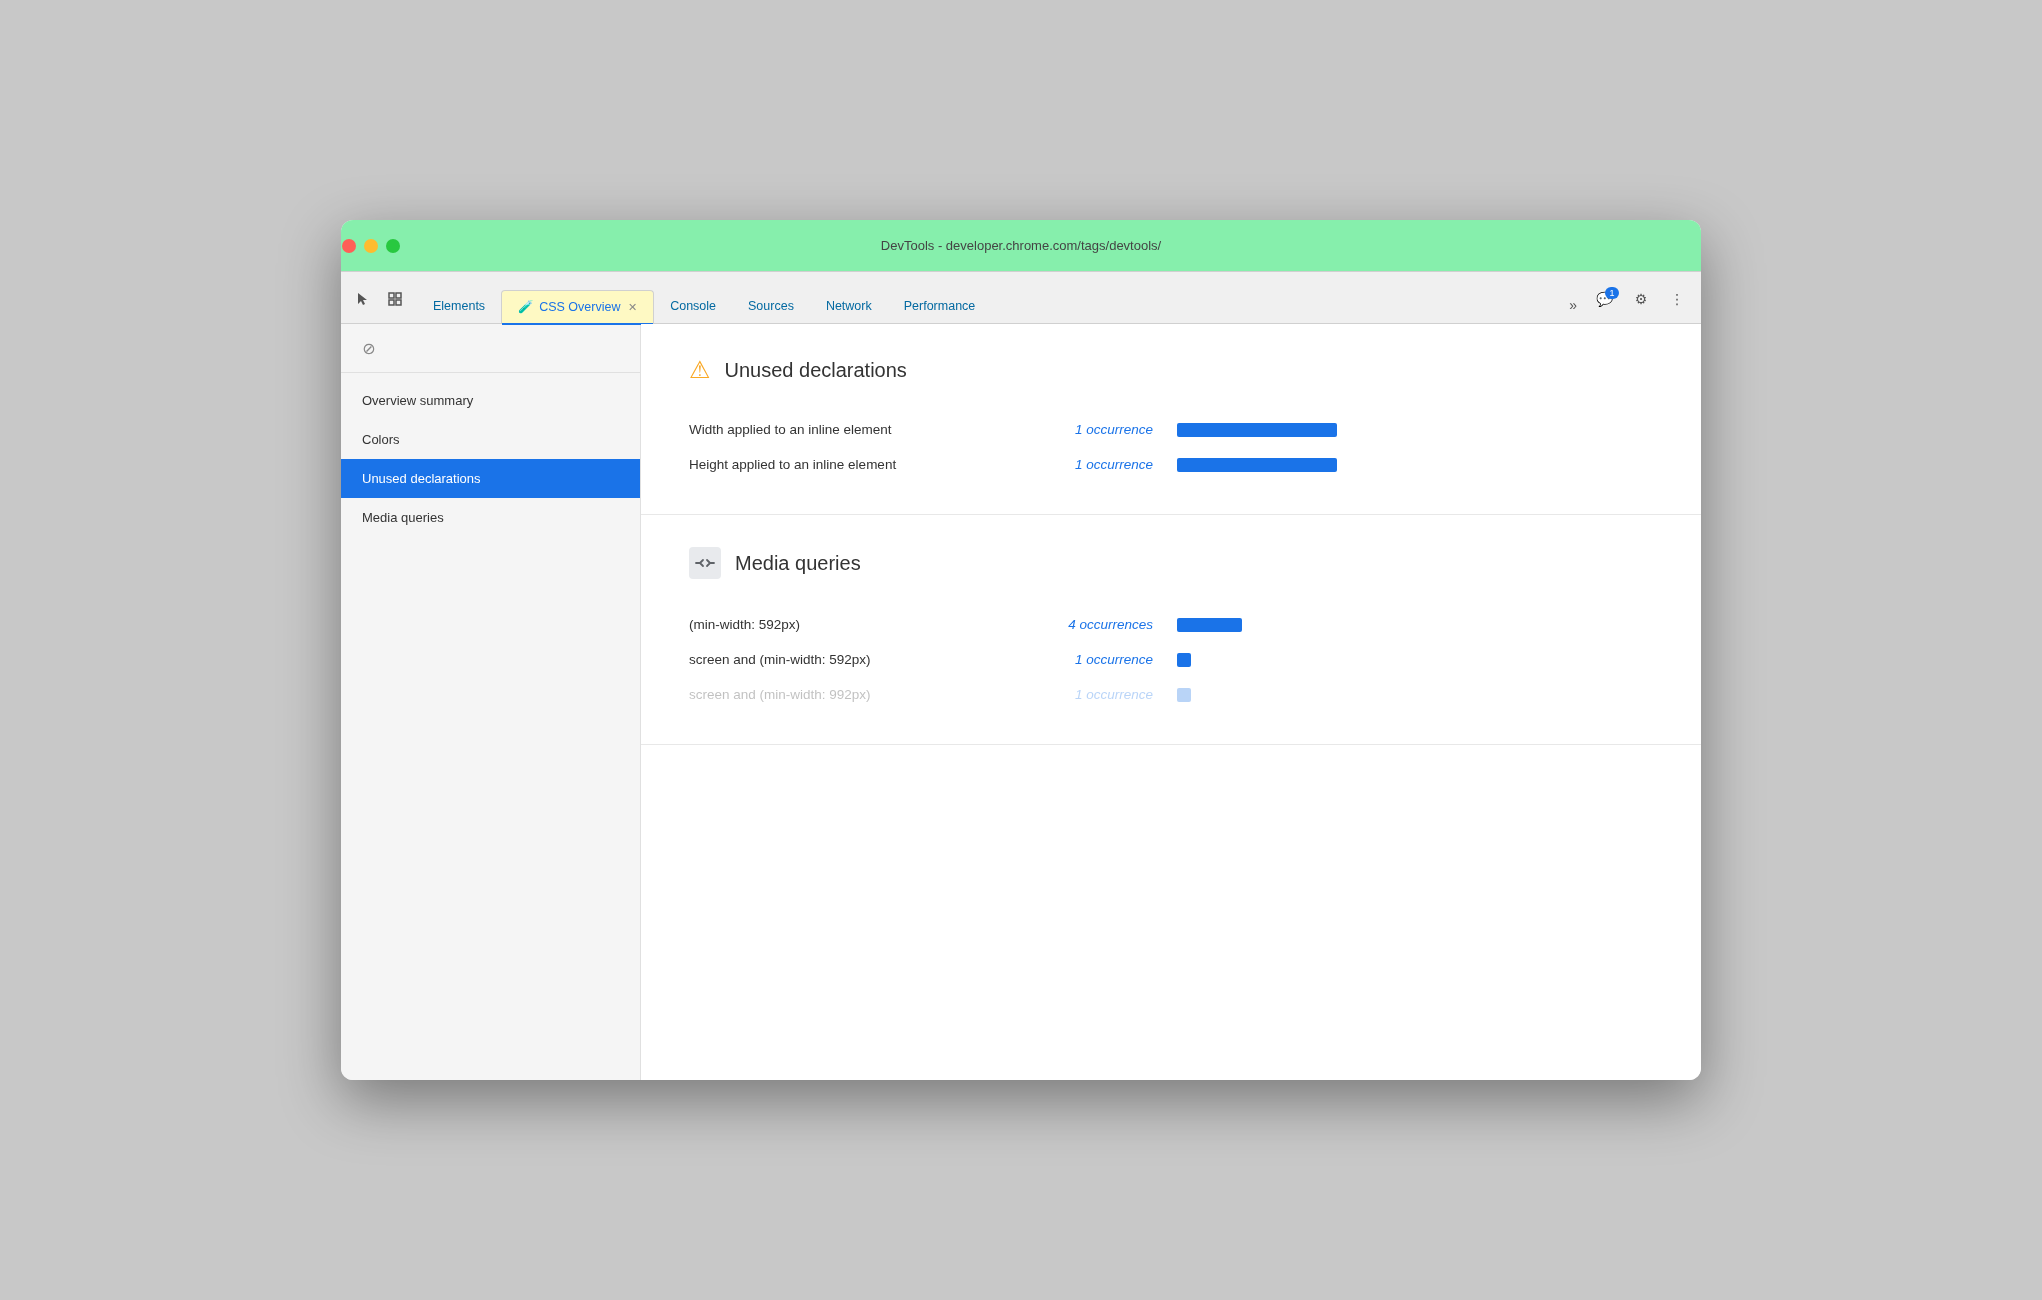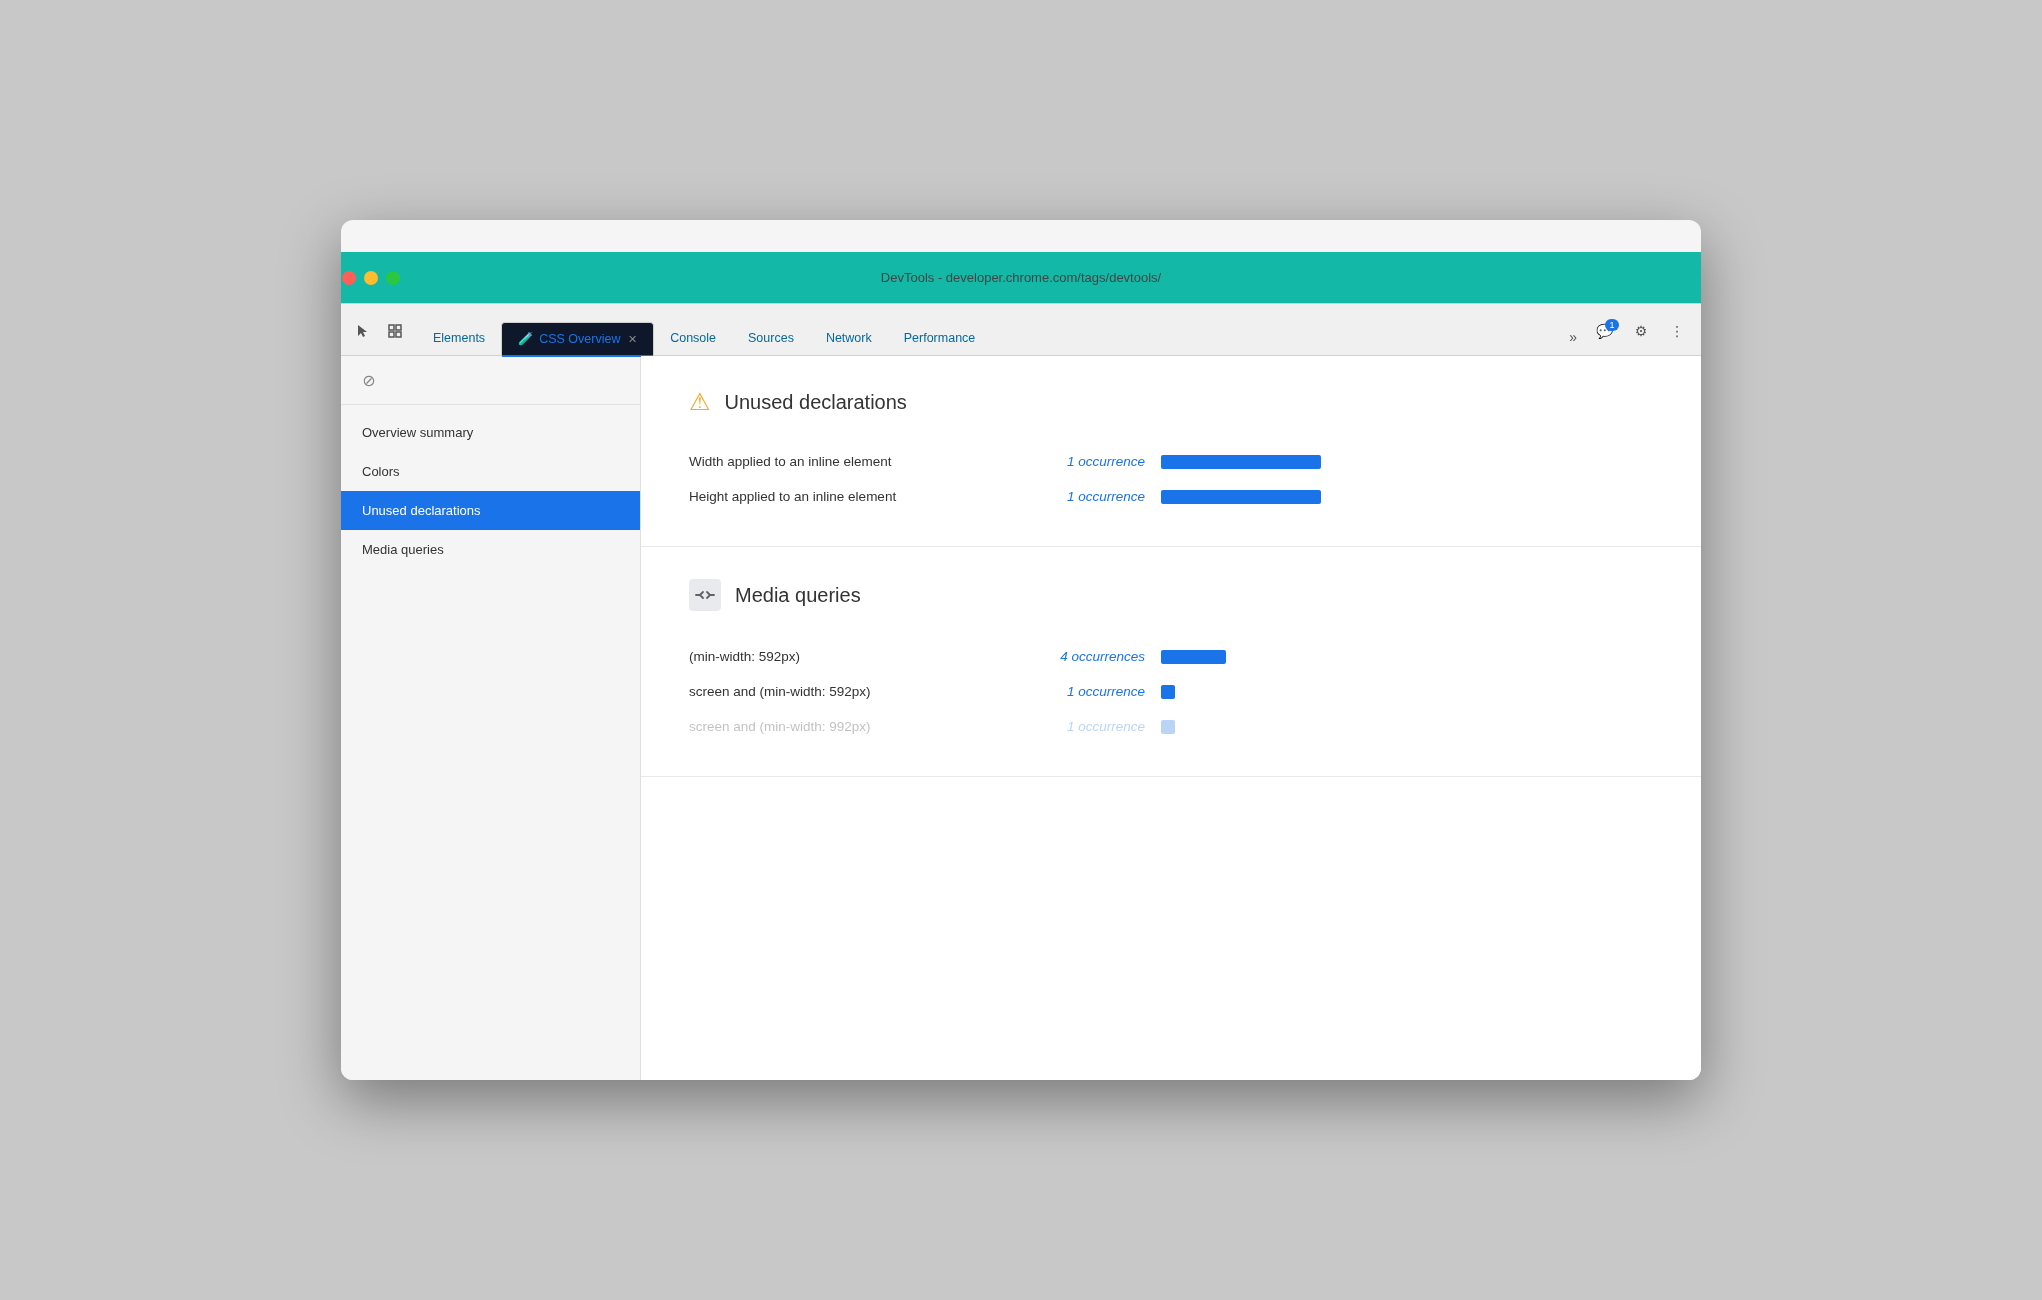--- a/index.html
+++ b/index.html
@@ -16,29 +16,28 @@
       height: 860px;
       background: #f5f5f5;
       border-radius: 12px;
       box-shadow: 0 20px 60px rgba(0,0,0,0.4);
       display: flex;
       flex-direction: column;
       overflow: hidden;
     }
     
     .titlebar {
-      background: #14b8a6;
+      background: #86efac;
       height: 52px;
       display: flex;
       align-items: center;
       padding: 0 1px;
       border-bottom: 1px solid #d0d0d0;
       position: relative;
       flex-shrink: 0;
-      margin-top: 32px;
     }
     .traffic-lights {
       display: flex;
       gap: 8px;
       align-items: center;
     }
     .traffic-light {
       width: 14px;
       height: 14px;
       border-radius: 50%;
@@ -85,21 +84,21 @@
     .tab {
       padding: 8px 16px 10px;
       font-size: 12.5px;
       color: #0369a1;
       cursor: pointer;
       white-space: nowrap;
       position: relative;
     }
     .tab.active {
       color: #1a73e8;
-      background: #0f172a;
+      background: #fef9c3;
       border-top: 1px solid #d0d0d0;
       border-left: 1px solid #d0d0d0;
       border-right: 1px solid #d0d0d0;
       border-radius: 4px 4px 0 0;
       margin-bottom: -1px;
     }
     .tab.active::after {
       content: '';
       position: absolute;
       bottom: -1px;
@@ -242,21 +241,21 @@
       width: 32px;
       height: 32px;
       display: flex;
       align-items: center;
       justify-content: center;
     }
     .declaration-row {
       display: flex;
       align-items: center;
       padding: 10px 0;
-      gap: 16px;
+      gap: 24px;
     }
     .declaration-label {
       font-size: 13.5px;
       color: #333;
       flex: 0 0 320px;
     }
     .occurrence-link {
       color: #1a73e8;
       font-size: 13.5px;
       flex: 0 0 120px;

